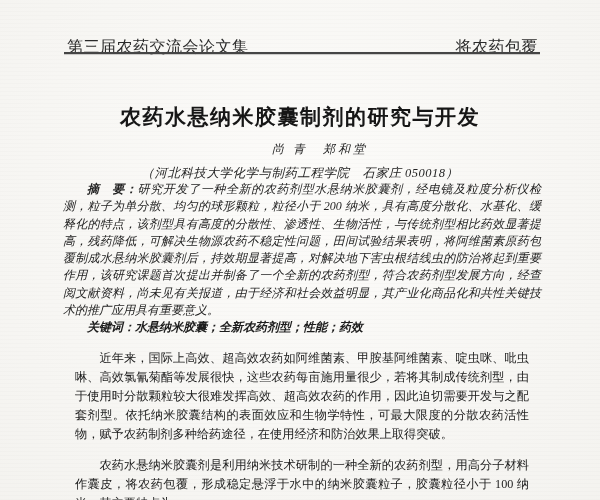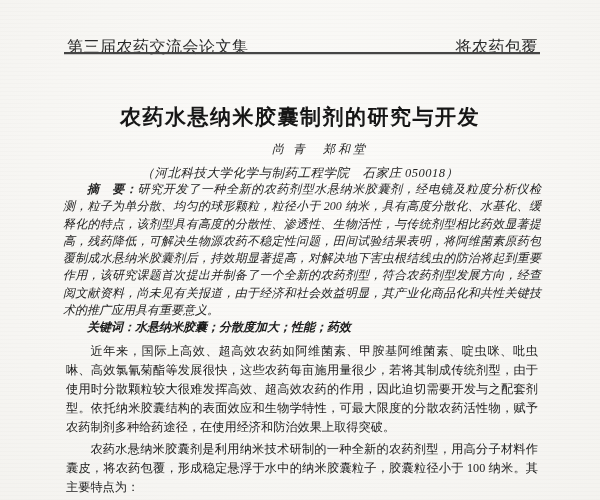--- a/index.html
+++ b/index.html
@@ -52,21 +52,21 @@
     color:#232323;
   }
   .abstract .label{font-weight:bold;}
   .keywords{
     margin:0;font-size:12px;line-height:17.3px;
     font-style:italic;font-weight:bold;text-indent:2em;
     color:#1d1d1d;
   }
   .bodytext{margin-top:5px;}
   .bodytext p{
-    margin:3px;font-size:12.2px;line-height:19px;
+    margin:12px;font-size:12.2px;line-height:19px;
     text-align:justify;text-indent:2em;color:#1c1c1c;
   }
 </style>
 </head>
 <body>
 
 <div class="scan-tint"></div>
 
 <div class="page-header">
   <span>第三届农药交流会论文集</span>
@@ -75,21 +75,21 @@
 <div class="header-rule"></div>
 
 <h1 class="paper-title">农药水悬纳米胶囊制剂的研究与开发</h1>
 
 <div class="authors">尚 青　郑和堂</div>
 <div class="affiliation">（河北科技大学化学与制药工程学院　石家庄 050018）</div>
 
 <div class="content">
   <p class="abstract"><span class="label">摘　要：</span><span>研究开发了一种全新的农药剂型水悬纳米胶囊剂，经电镜及粒度分析仪检测，粒子为单分散、均匀的球形颗粒，粒径小于 200 纳米，具有高度分散化、水基化、缓释化的特点，该剂型具有高度的分散性、渗透性、生物活性，与传统剂型相比药效显著提高，残药降低，可解决生物源农药不稳定性问题，田间试验结果表明，将阿维菌素原药包覆制成水悬纳米胶囊剂后，持效期显著提高，对解决地下害虫根结线虫的防治将起到重要作用，该研究课题首次提出并制备了一个全新的农药剂型，符合农药剂型发展方向，经查阅文献资料，尚未见有关报道，由于经济和社会效益明显，其产业化商品化和共性关键技术的推广应用具有重要意义。</span></p>
 
-  <p class="keywords"><span class="label">关键词：</span><span>水悬纳米胶囊；分散度加大；性能；药效</span></p>
+  <p class="keywords"><span class="label">关键词：</span><span>水悬纳米胶囊；全新农药剂型；性能；药效</span></p>
 
   <div class="bodytext">
     <p>近年来，国际上高效、超高效农药如阿维菌素、甲胺基阿维菌素、啶虫咪、吡虫啉、高效氯氰菊酯等发展很快，这些农药每亩施用量很少，若将其制成传统剂型，由于使用时分散颗粒较大很难发挥高效、超高效农药的作用，因此迫切需要开发与之配套剂型。依托纳米胶囊结构的表面效应和生物学特性，可最大限度的分散农药活性物，赋予农药制剂多种给药途径，在使用经济和防治效果上取得突破。</p>
     <p>农药水悬纳米胶囊剂是利用纳米技术研制的一种全新的农药剂型，用高分子材料作囊皮，将农药包覆，形成稳定悬浮于水中的纳米胶囊粒子，胶囊粒径小于 100 纳米。其主要特点为：</p>
     <p>(1)原药粒子直径进入纳米尺寸后，表现出传统农药剂型没有的独特性质。它的粒径比一般剂型小的多，分散度加大，因此药效可大幅提高，用药量减少，经济效益增加；由于粒径非常小，故它具有极好的渗透性，可直接渗入植物的微细毛细孔道。</p>
 
   </div>
 </div>
 
 </body></html>

